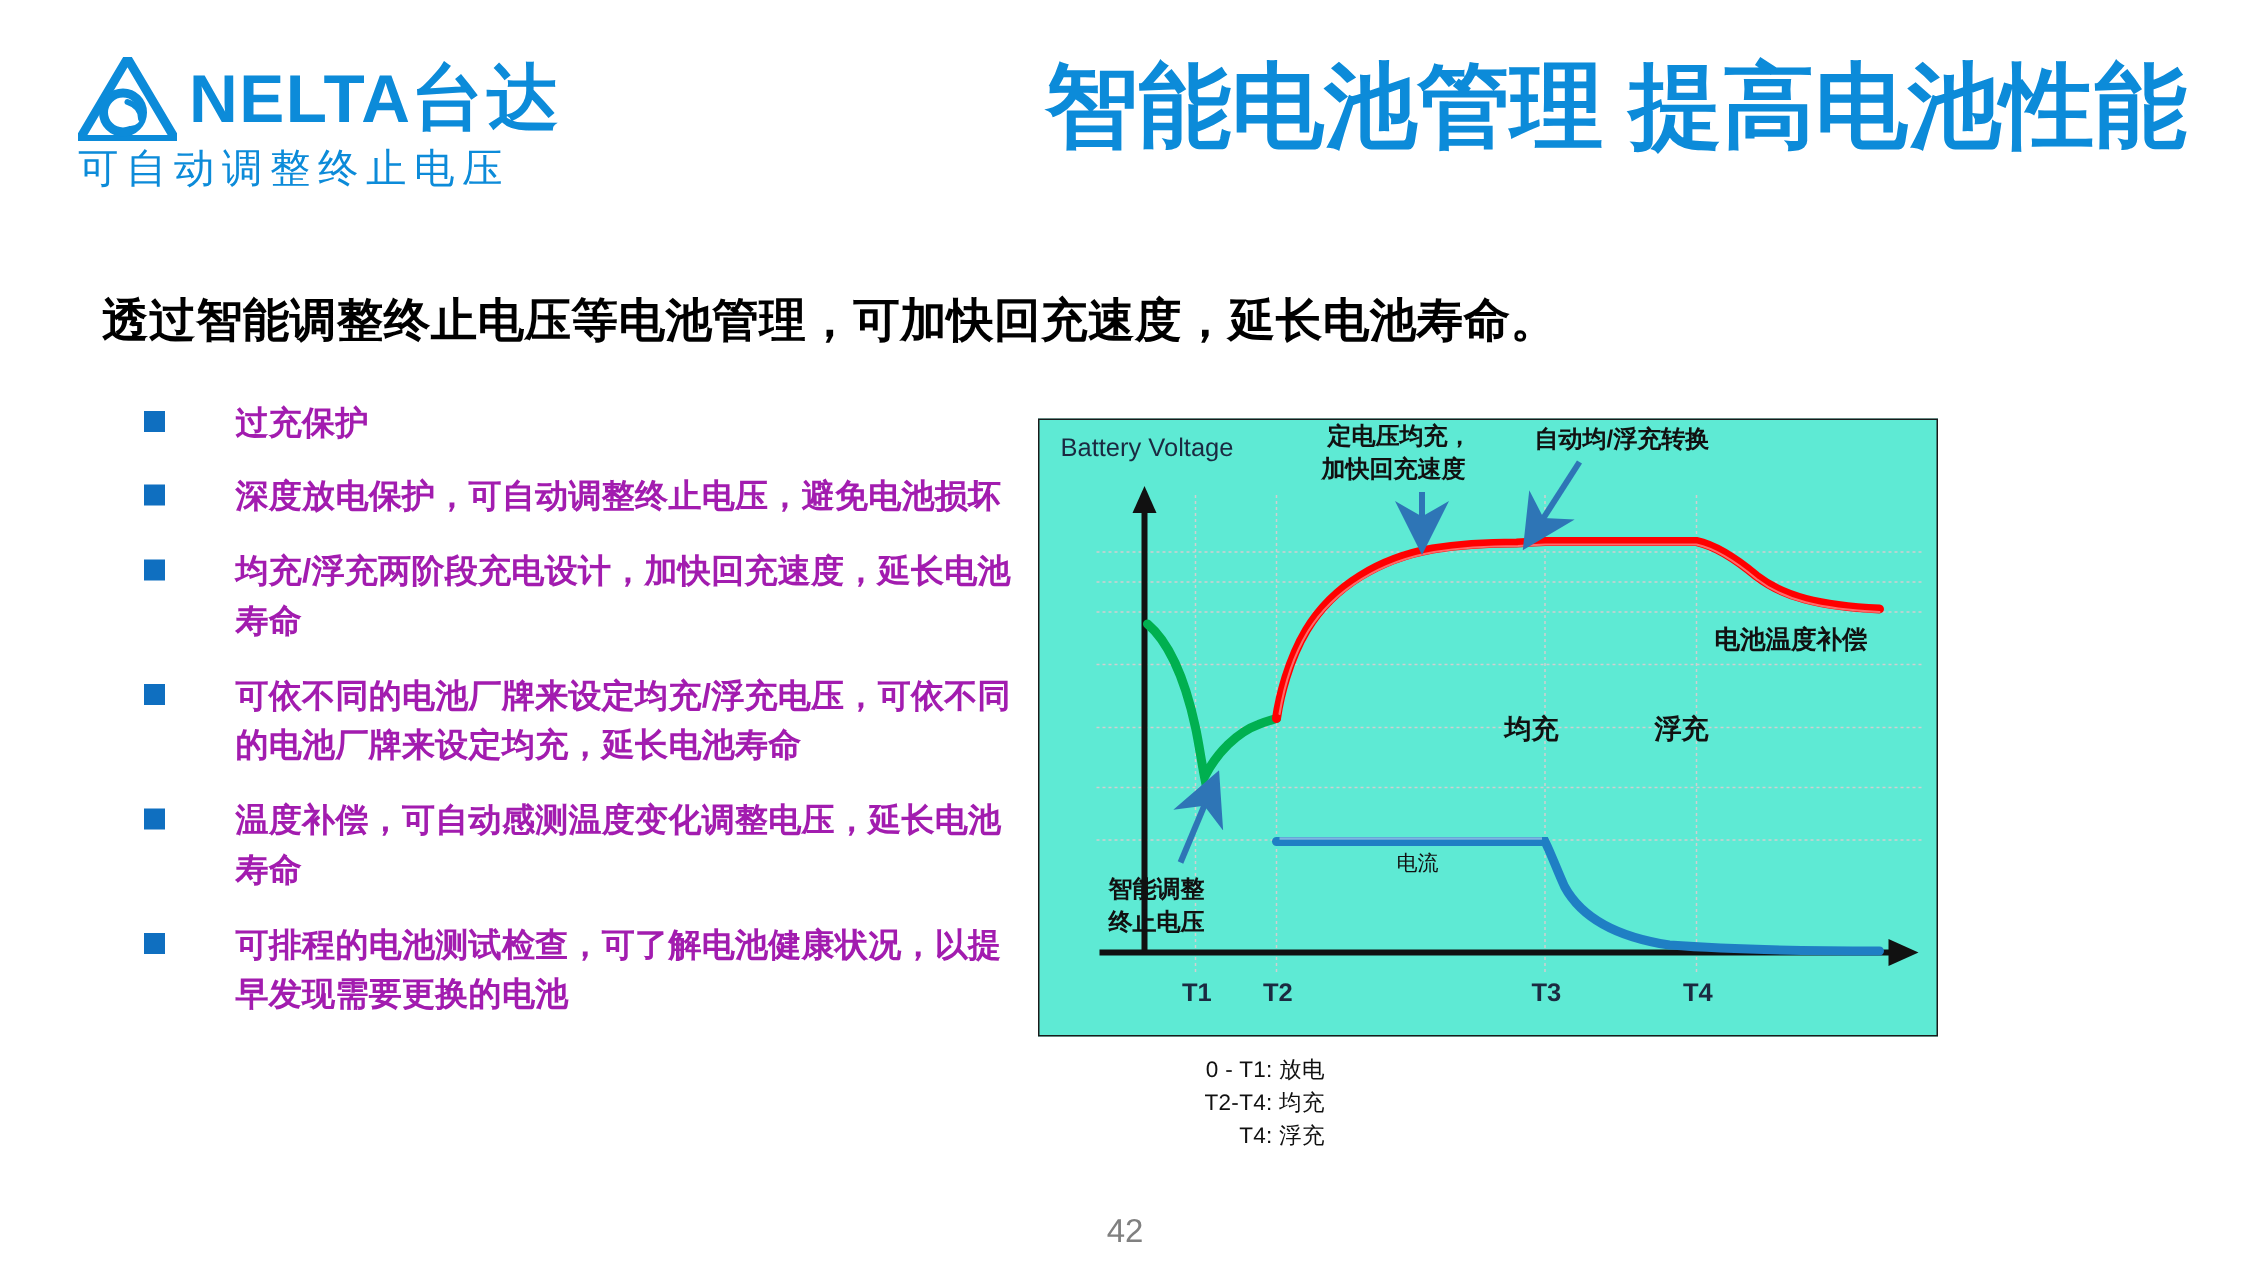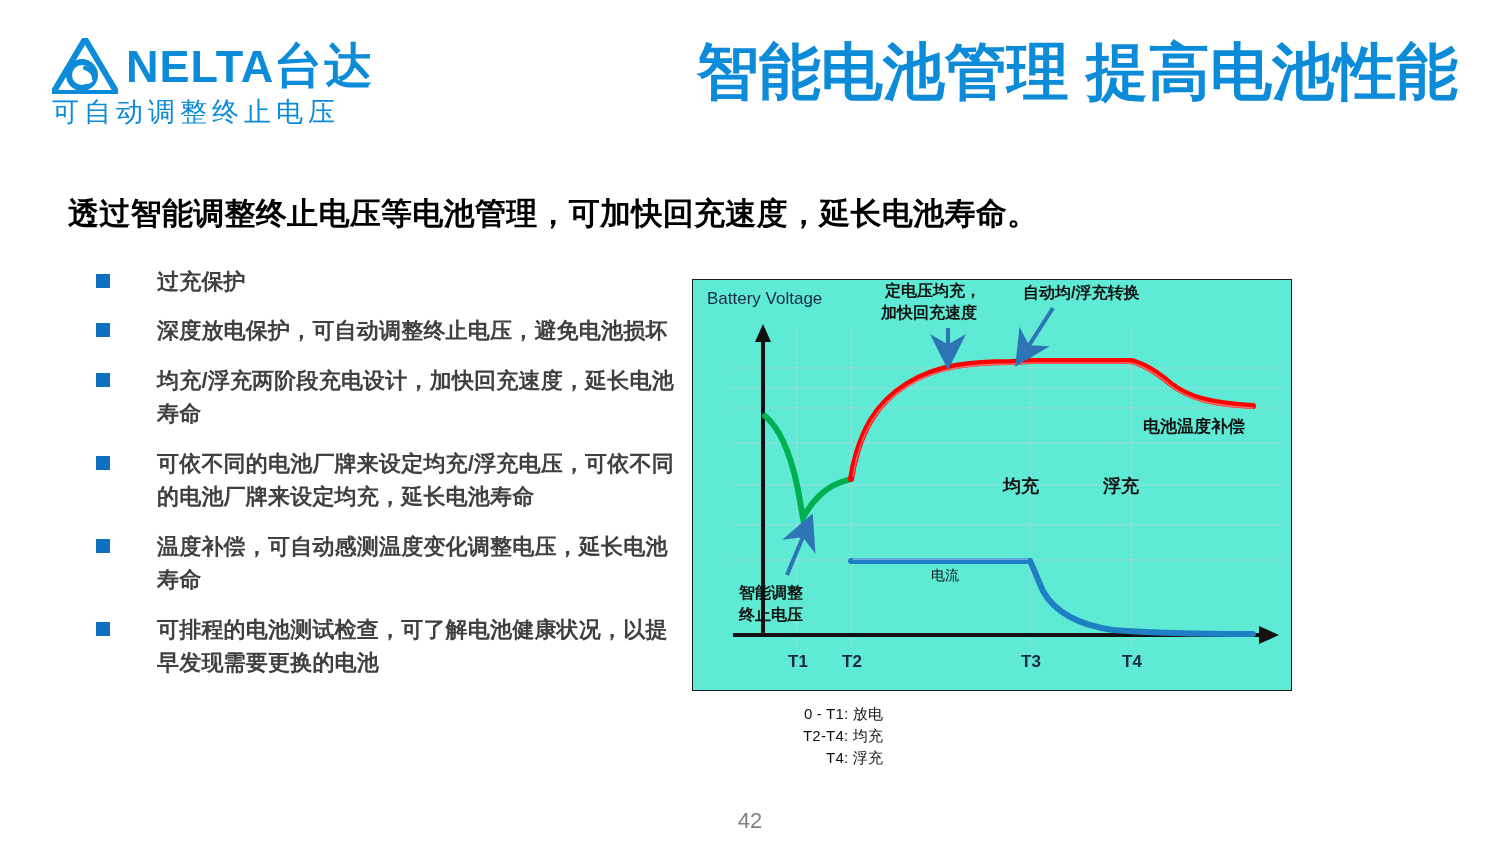--- a/index.html
+++ b/index.html
@@ -99,21 +99,21 @@
     width: 14px;
     height: 14px;
     background: #0F6FC0;
     flex: 0 0 14px;
     margin-top: 9px;
   }
   .bullet-text {
     margin-left: 47px;
     font-size: 22px;
     font-weight: bold;
-    color: #404040;
+    color: #a21caf;
     line-height: 1.52;
     letter-spacing: 0.2px;
   }
 
   
   #chart-panel {
     position: absolute;
     left: 692px;
     top: 279px;
     width: 600px;

